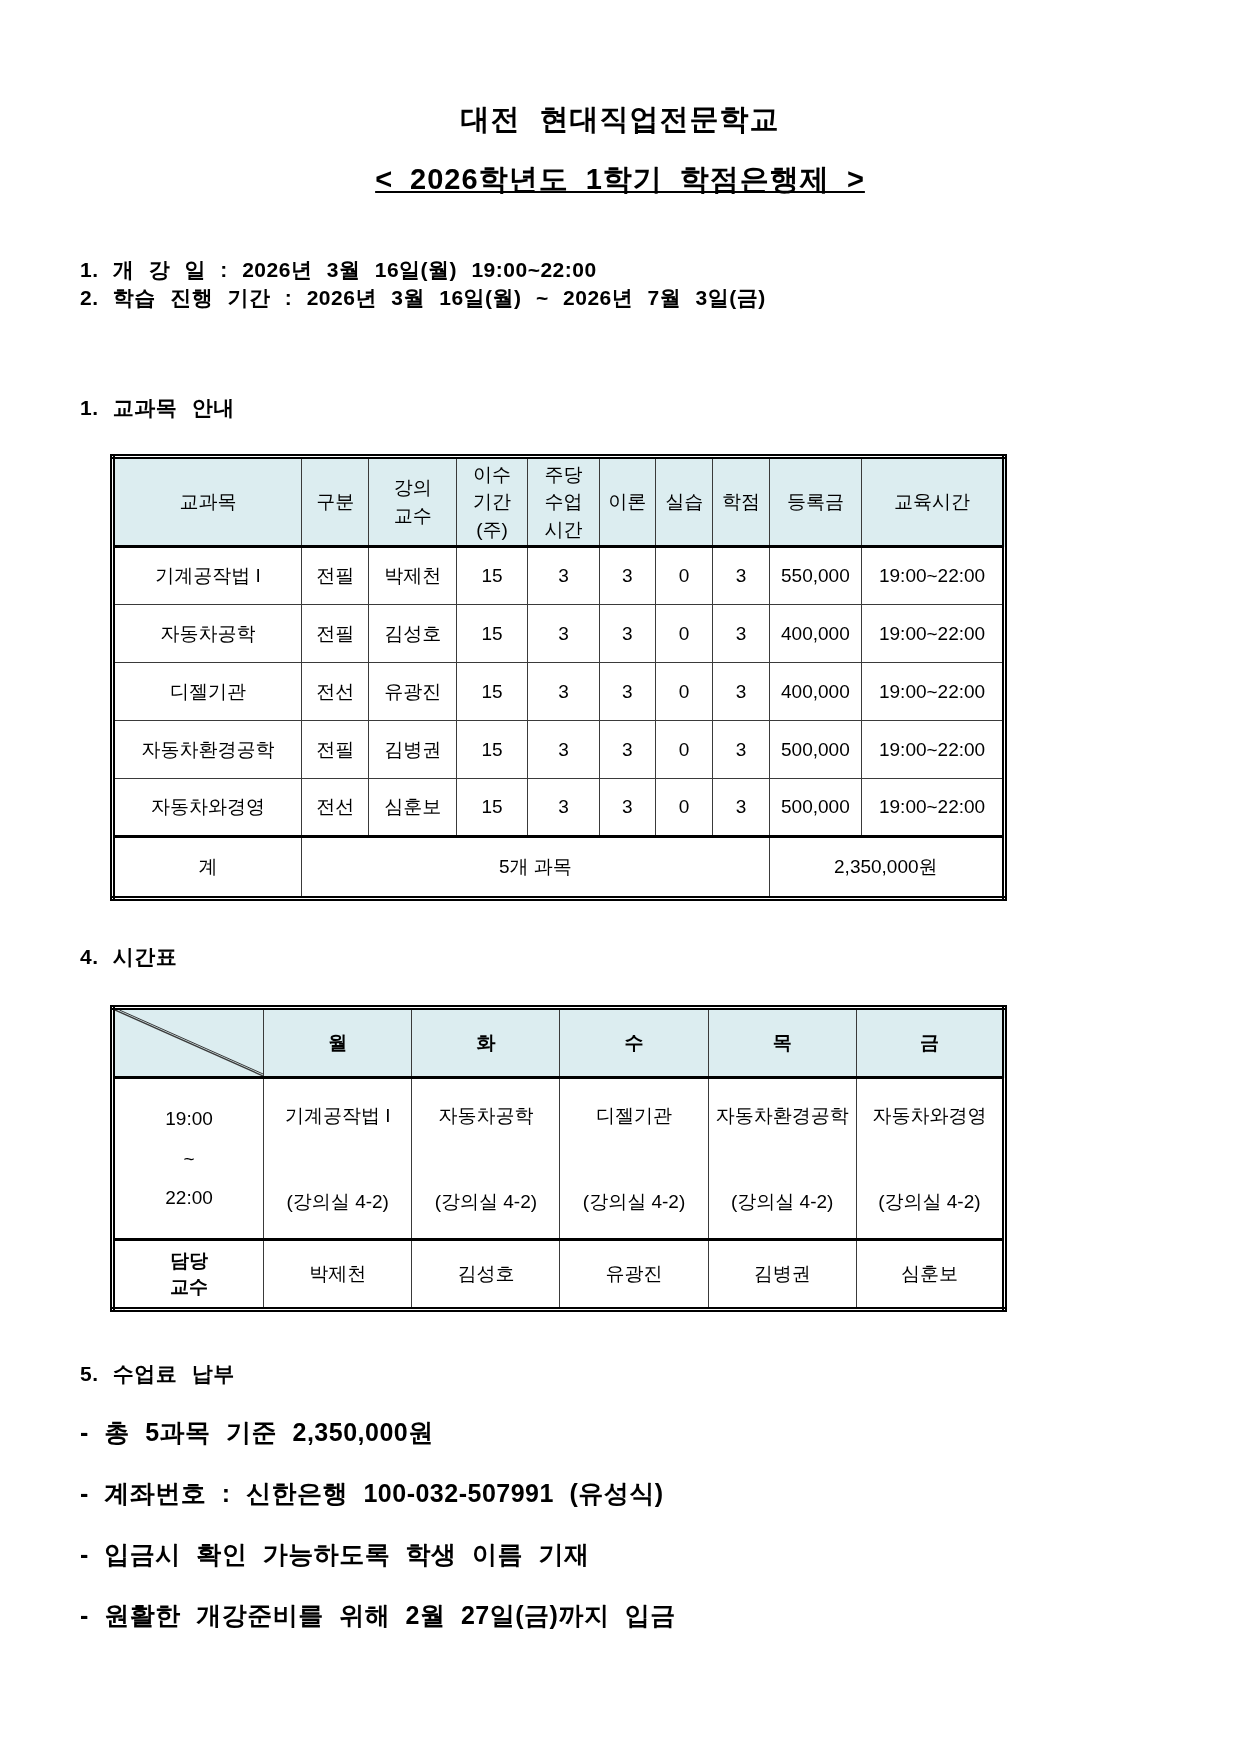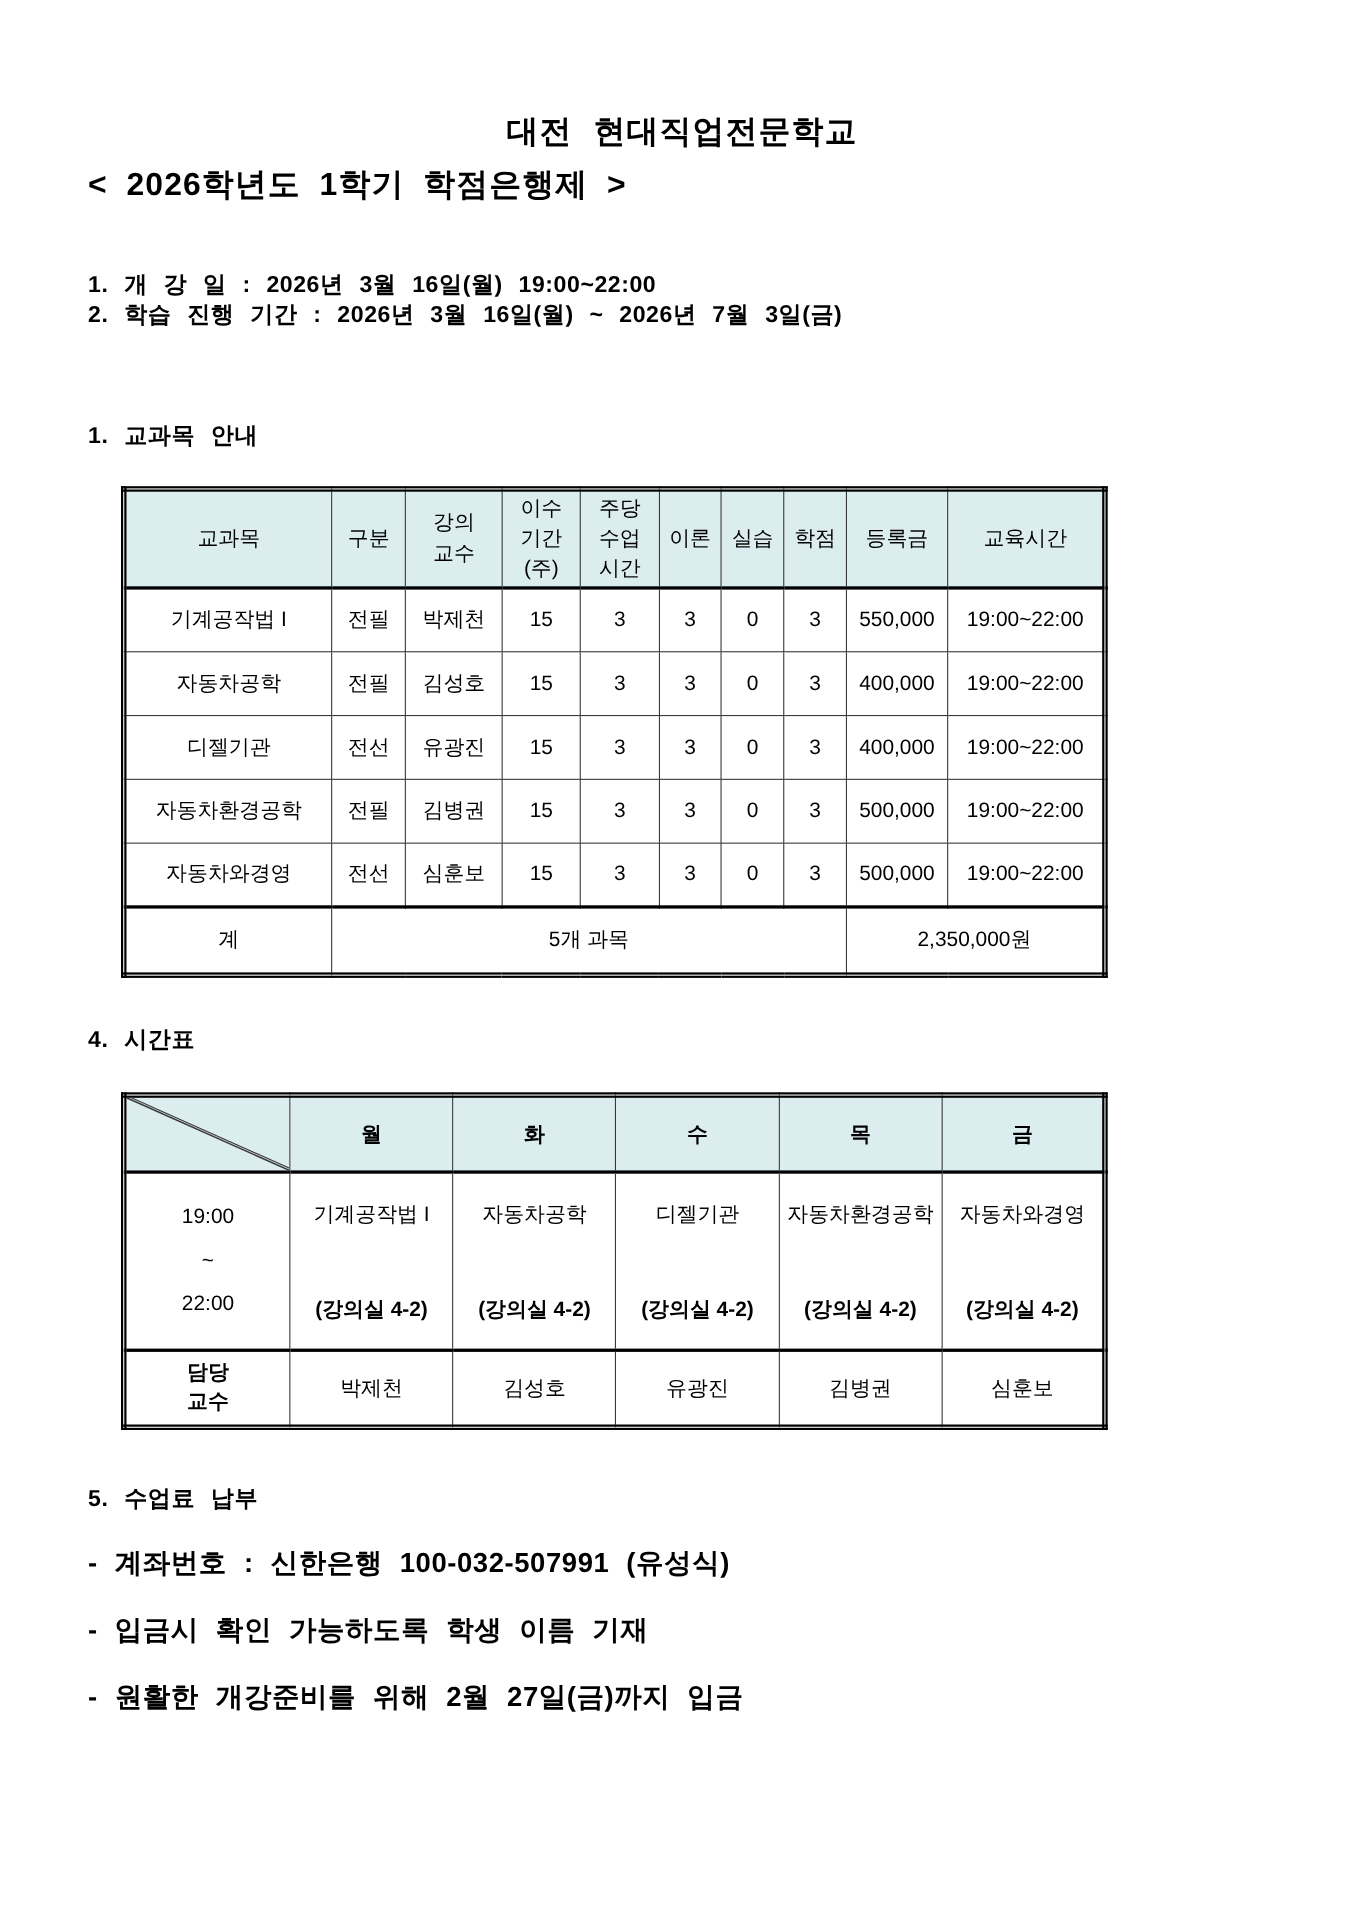--- a/index.html
+++ b/index.html
@@ -15,26 +15,27 @@
     overflow:hidden;
   }
   .title {
     text-align:center;
     font-size:29px;
     font-weight:bold;
     letter-spacing:1px;
     word-spacing:10px;
   }
   .subtitle {
-    text-align:left;
+    text-align:center;
     font-size:29px;
     font-weight:bold;
     letter-spacing:1px;
     word-spacing:8px;
-    margin-top:8px;
+    margin-top:20px;
+    text-decoration:underline;
   }
   .num-item {
     font-size:21px;
     font-weight:bold;
     word-spacing:8px;
     letter-spacing:0.5px;
   }
   .item1 { margin-top:56px; }
   .item2 { }
   .heading3 { margin-top:82px; }
@@ -86,21 +87,21 @@
   .timetable thead th {
     background:#dcedf0;
     height:70px;
     font-weight:bold;
     border-bottom:3px solid #000;
   }
   .corner-cell { position:relative; padding:0; }
   .corner-cell svg { position:absolute; left:0; top:0; width:100%; height:100%; display:block; }
   .timetable .slot-row td { height:162px; }
   .slot-cell .course-name { display:block; }
-  .slot-cell .room { display:block; margin-top:38px;font-weight:bold; }
+  .slot-cell .room { display:block; margin-top:38px; }
   .time-cell { line-height:2.1; }
   .timetable .prof-row td {
     border-top:3px solid #000;
     height:70px;
   }
   .prof-label { font-weight:bold; line-height:1.35; }
 
   
   .payment-line {
     font-size:25px;
@@ -281,17 +282,18 @@
         <td>박제천</td>
         <td>김성호</td>
         <td>유광진</td>
         <td>김병권</td>
         <td>심훈보</td>
       </tr>
     </tbody>
   </table>
 
   <div class="num-item heading5">5. 수업료 납부</div>
+  <div class="payment-line">- 총 5과목 기준 2,350,000원</div>
   <div class="payment-line">- 계좌번호 : 신한은행 100-032-507991 (유성식)</div>
   <div class="payment-line">- 입금시 확인 가능하도록 학생 이름 기재</div>
   <div class="payment-line">- 원활한 개강준비를 위해 2월 27일(금)까지 입금</div>
 
 </div>
 
 </body></html>

